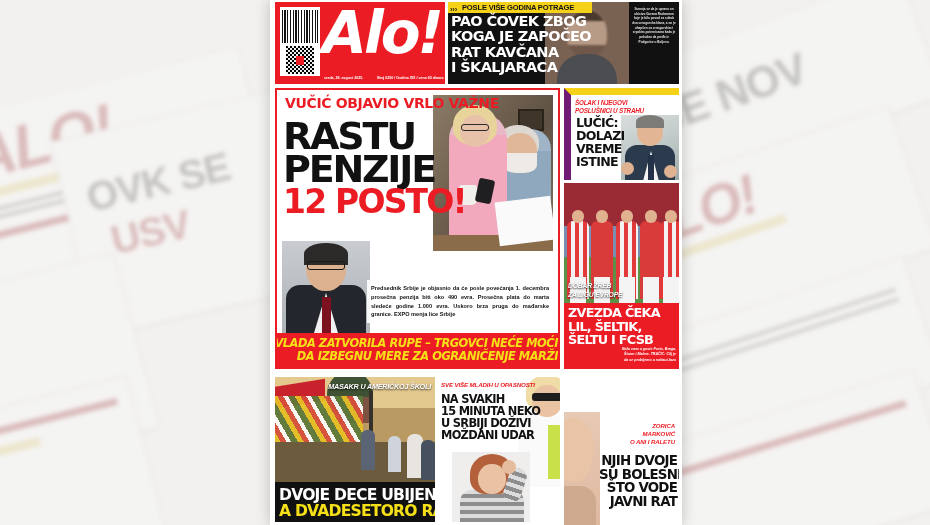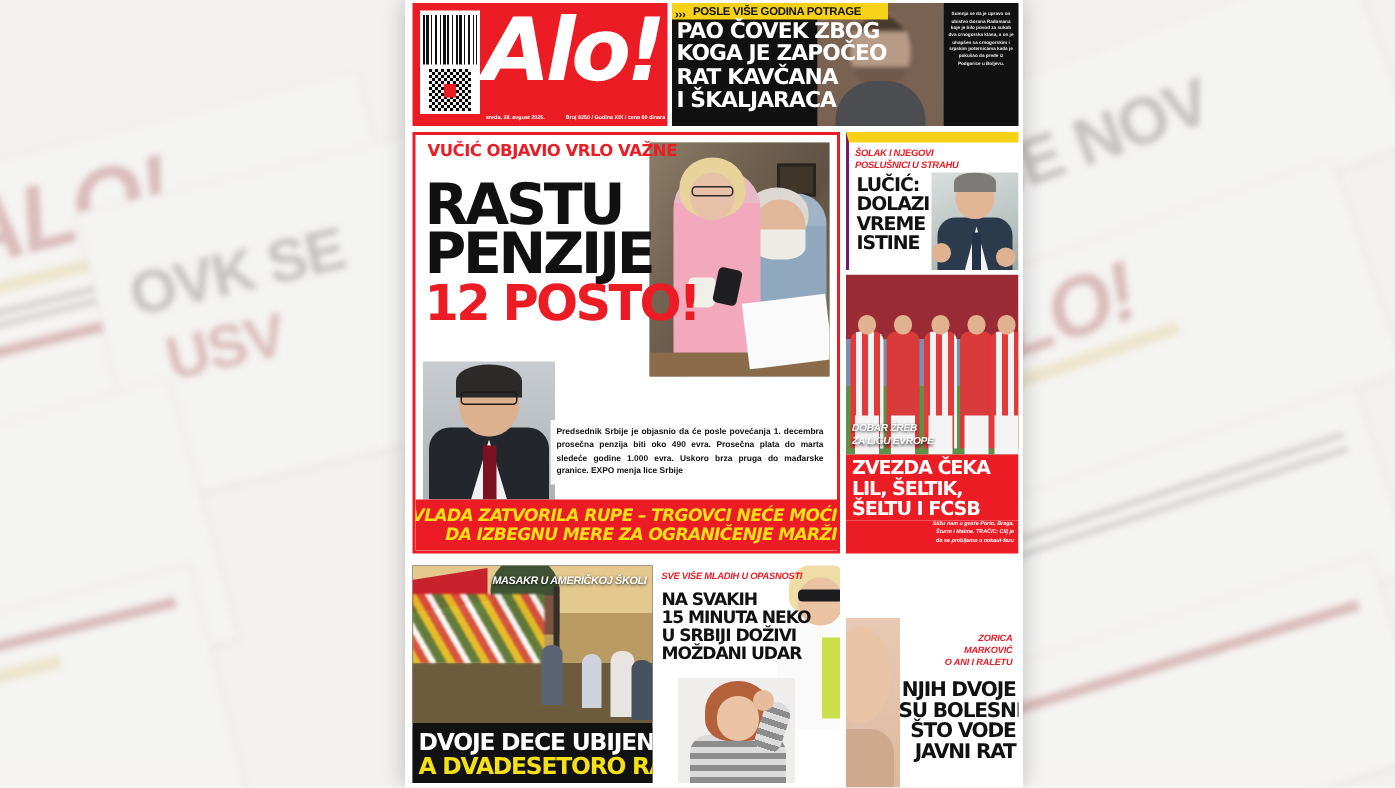--- a/index.html
+++ b/index.html
@@ -174,21 +174,21 @@
     width: 285px; height: 281px;
     background: #fff;
     border: 2.5px solid #ec1c24;
     overflow: hidden;
   }
   .ms-kicker {
     position: absolute; left: 8px; top: 5px;
     width: 175px;
   }
   .ms-kicker div {
-    font-size: 11px; font-weight: 900; color: #ec1c24;
+    font-size: 14px; font-weight: 900; color: #ec1c24;
     line-height: 1.16; letter-spacing: -.35px; white-space: nowrap;
     font-family: "DejaVu Sans", sans-serif;
   }
   .ms-photo {
     position: absolute; right: 5px; top: 5px;
     width: 120px; height: 156px;
     overflow: hidden;
     background: linear-gradient(to bottom, #7c6a57 0%, #6b5a49 40%, #8b7a66 100%);
   }
   .ms-photo .wall { position:absolute; inset:0;
@@ -283,21 +283,21 @@
   .rcol {
     position: absolute; right: 3px; top: 88px;
     width: 115px; height: 434px;
   }
 
   
   .lucic {
     position: relative;
     width: 100%; height: 92px;
     background: #fff;
-    border-left: 2px solid #701a75;
+    border-left: 7px solid #701a75;
     border-top: 7px solid #f5d218;
     padding: 4px 3px 3px 4px;
     overflow: hidden;
   }
   .lucic-kicker div {
     font-size: 6.3px; font-weight: 900; color: #ec1c24;
     font-style: italic; line-height: 1.2; white-space: nowrap;
     letter-spacing: -.2px;
   }
   .lucic-head {

